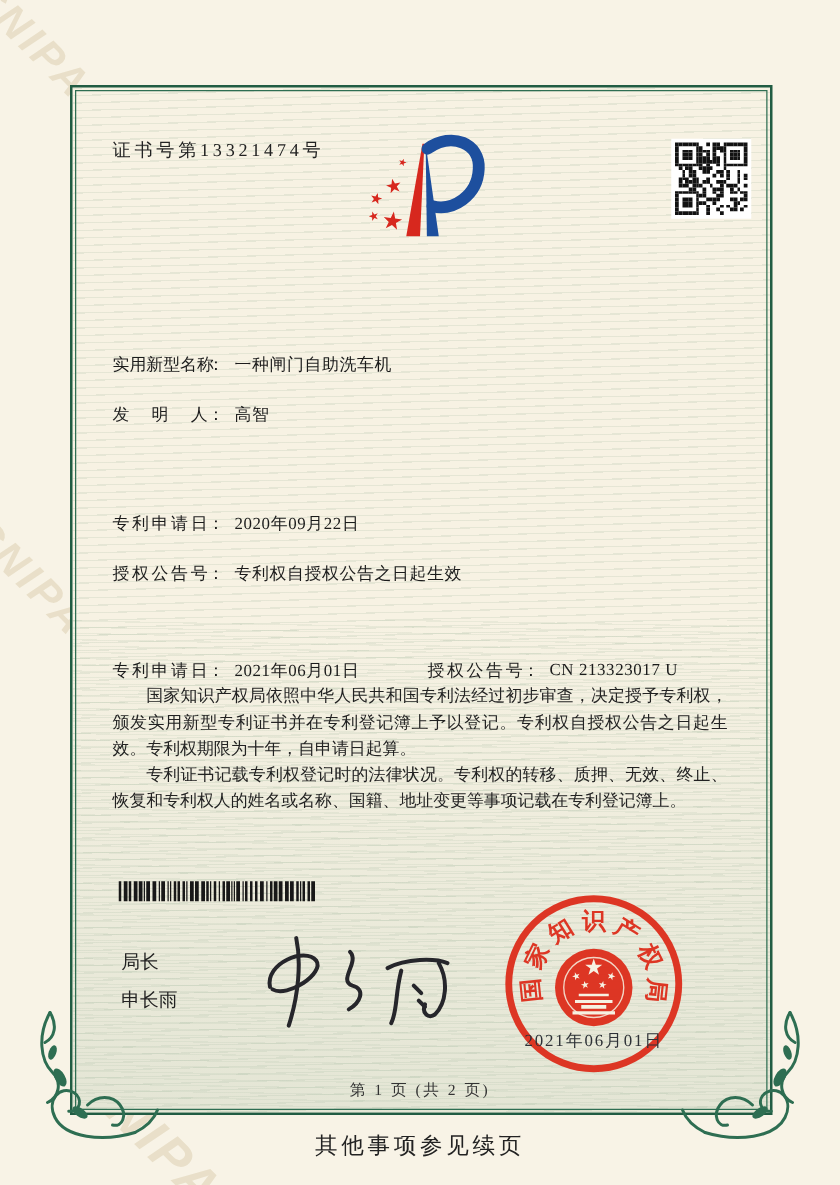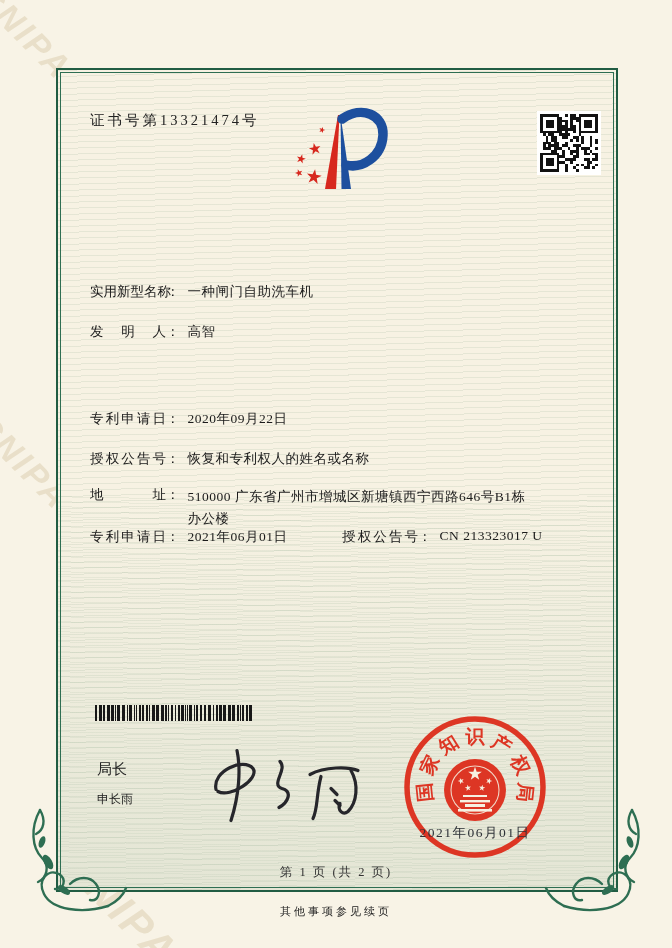--- a/index.html
+++ b/index.html
@@ -39,27 +39,27 @@
   .pair2{position:absolute;left:252px;top:0;}
 
   .body-paras{position:absolute;left:90px;top:546px;width:492px;font-size:13.5px;line-height:21px;
               text-align:justify;color:#222;}
   .body-paras p{margin:0;text-indent:2em;}
 
   .barcode{position:absolute;left:95px;top:705px;width:172px;height:16px;display:flex;align-items:stretch;}
   .bar{background:#181818;height:100%;}
 
   .sig-title{position:absolute;left:97px;top:760px;font-size:15px;font-family:"Liberation Sans",sans-serif;color:#222;}
-  .sig-name{position:absolute;left:97px;top:791px;font-size:12px;font-family:"Liberation Sans",sans-serif;color:#222;}
+  .sig-name{position:absolute;left:97px;top:791px;font-size:15px;font-family:"Liberation Sans",sans-serif;color:#222;}
   .sig-hand{position:absolute;left:200px;top:740px;width:165px;height:88px;}
 
   .seal{position:absolute;left:399px;top:711px;width:152px;height:152px;mix-blend-mode:multiply;opacity:.95;}
 
   .page-num{position:absolute;left:0;right:0;top:864px;text-align:center;font-size:12.5px;letter-spacing:2px;color:#333;}
-  .foot-note{position:absolute;left:0;right:0;top:904px;text-align:center;font-size:11px;letter-spacing:3px;color:#222;z-index:3;}
+  .foot-note{position:absolute;left:0;right:0;top:904px;text-align:center;font-size:18px;letter-spacing:3px;color:#222;z-index:3;}
 
   .flourish{position:absolute;z-index:4;width:118px;height:118px;}
   .flourish.fl-left{left:12px;top:798px;}
   .flourish.fl-right{left:542px;top:798px;transform:scaleX(-1);}
   .hidden-defs{position:absolute;width:0;height:0;overflow:hidden;}
 </style>
 </head>
 <body>
 
 <svg class="hidden-defs" aria-hidden="true">
@@ -546,32 +546,33 @@
     <div class="frow" style="top:283px;">
       <span class="flabel">实用新型名称</span><span class="fcolon">：</span><span class="fvalue">一种闸门自助洗车机</span>
     </div>
     <div class="frow" style="top:323px;">
       <span class="flabel">发明人</span><span class="fcolon">：</span><span class="fvalue">高智</span>
     </div>
     <div class="frow" style="top:410px;">
       <span class="flabel">专利申请日</span><span class="fcolon">：</span><span class="fvalue">2020年09月22日</span>
     </div>
     <div class="frow" style="top:450px;">
-      <span class="flabel">授权公告号</span><span class="fcolon">：</span><span class="fvalue">恢复和专利权人的姓名或名称</span>
-    </div>
-    <div class="frow addr" style="top:486px;">
-      <span class="flabel">地址</span><span class="fcolon">：</span><span class="fvalue">510000 广东省广州市增城区新塘镇西宁西路646号B1栋办公楼</span>
+      <span class="flabel">授权公告号</span><span class="fcolon">：</span><span class="fvalue">专利权自授权公告之日起生效</span>
     </div>
     <div class="frow" style="top:528px;">
       <span class="flabel">专利申请日</span><span class="fcolon">：</span><span class="fvalue">2021年06月01日</span>
       <span class="pair2">
         <span class="flabel">授权公告号</span><span class="fcolon">：</span><span class="fvalue">CN 213323017 U</span>
       </span>
     </div>
 
+    <div class="body-paras">
+      <p>国家知识产权局依照中华人民共和国专利法经过初步审查，决定授予专利权，颁发实用新型专利证书并在专利登记簿上予以登记。专利权自授权公告之日起生效。专利权期限为十年，自申请日起算。</p>
+      <p>专利证书记载专利权登记时的法律状况。专利权的转移、质押、无效、终止、恢复和专利权人的姓名或名称、国籍、地址变更等事项记载在专利登记簿上。</p>
+    </div>
 
     <div class="barcode">
         <div class="bar" style="width: 2px; margin-right: 2px;"></div>
         <div class="bar" style="width: 3px; margin-right: 1px;"></div>
         <div class="bar" style="width: 2px; margin-right: 2px;"></div>
         <div class="bar" style="width: 3px; margin-right: 1px;"></div>
         <div class="bar" style="width: 3px; margin-right: 1px;"></div>
         <div class="bar" style="width: 1px; margin-right: 1px;"></div>
         <div class="bar" style="width: 3px; margin-right: 2px;"></div>
         <div class="bar" style="width: 3px; margin-right: 2px;"></div>

